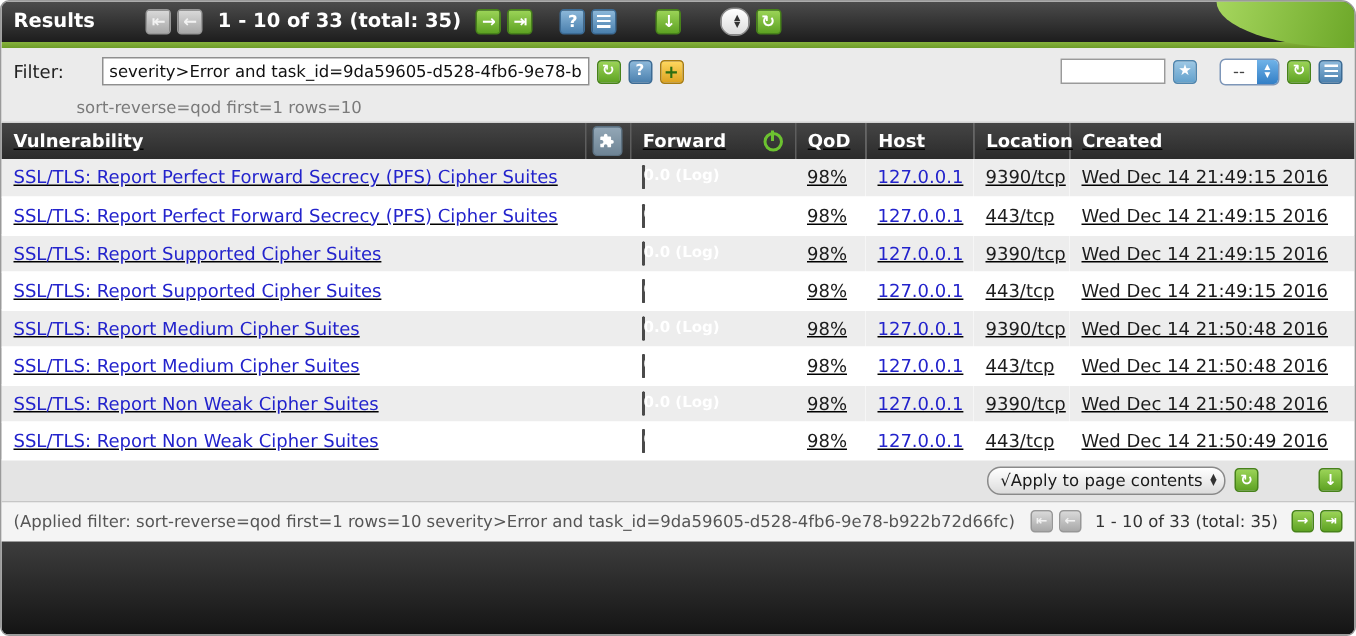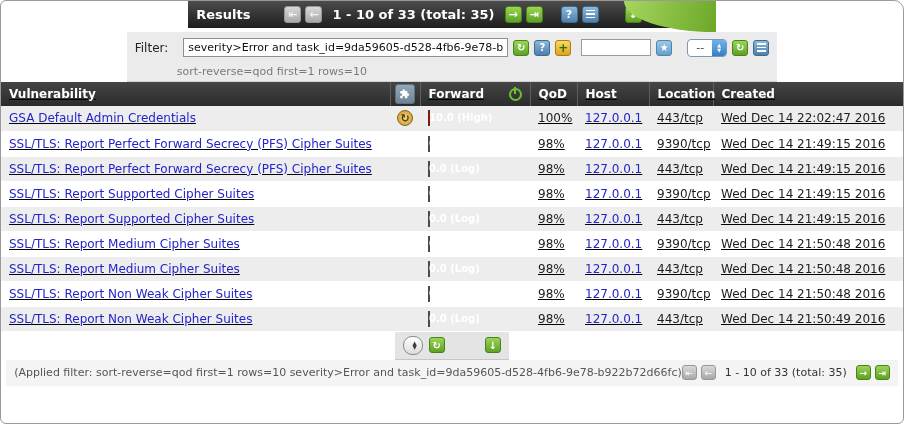--- a/index.html
+++ b/index.html
@@ -1,21 +1,21 @@
 <!DOCTYPE html>
 <html><head>
 <meta charset="utf-8">
 <style>
   * { margin:0; padding:0; box-sizing:border-box; }
   html,body { background:#fff; }
   body { font-family:"DejaVu Sans","Liberation Sans",sans-serif; }
   .app {
     width:904px; height:424px; margin:0 auto; position:relative;
     border:1px solid #9a9a9a; border-radius:6px 10px 6px 6px; overflow:hidden;
-    display:flex; flex-direction:column; background:#fff;align-items:center;
+    display:flex; flex-direction:column; background:#fff;
   }
   
   .titlebar {
     height:27px; flex:0 0 27px; background:linear-gradient(#4c4c4c,#1d1d1d);
     display:flex; align-items:center; padding:0 8px; gap:4px; position:relative;
     color:#fff;
   }
   .titlebar .title { font-size:13px; font-weight:bold; margin-right:30px; }
   .count { font-size:13px; font-weight:bold; margin:0 6px; }
   .ibtn {
@@ -37,21 +37,21 @@
   .updown { display:inline-flex; flex-direction:column; font-size:5.5px; line-height:4.5px; color:#333; }
   .swoosh {
     position:absolute; right:0; top:0; width:92px; height:31px;
     background:linear-gradient(105deg,#a6d65e,#6ca728);
     border-bottom-left-radius:90px 31px; z-index:5;
   }
   .greenline { height:4px; flex:0 0 4px; background:linear-gradient(#86b23c,#6d9c27); }
   
   .filterbar { flex:0 0 50px; background:#ebebeb; padding:6px 8px 2px; border-bottom:1px solid #d2d2d2; }
   .frow { display:flex; align-items:center; gap:5px; }
-  .flabel { font-size:12px; color:#222; margin-right:10px; }
+  .flabel { font-size:12px; color:#222; margin-right:20px; }
   .ftext {
     width:325px; height:19px; border:1px solid #8f8f8f; background:#fff;
     font-size:11px; font-family:"DejaVu Sans",sans-serif; padding:0 4px; color:#111;
   }
   .sbtn {
     display:inline-flex; align-items:center; justify-content:center;
     width:16px; height:16px; border-radius:3px; font-size:10px; font-weight:bold;
     color:#fff; cursor:pointer; border:1px solid transparent; flex:0 0 auto;
   }
   .sbtn.green { background:linear-gradient(#9bd457,#5ea223); border-color:#47821a; }
@@ -219,34 +219,20 @@
           </span>
         </th>
         <th>QoD</th>
         <th>Host</th>
         <th>Location</th>
         <th>Created</th>
       </tr>
     </thead>
     <tbody>
 
-        <tr>
-          <td><a class="rowlink">GSA Default Admin Credentials</a></td>
-          <td class="soltd"><span class="solicon workaround">↻</span></td>
-          <td>
-            <span class="sevbar sev-high">
-              <span class="fill" style="width: 100%;"></span>
-              <span class="sevtext">10.0 (High)</span>
-            </span>
-          </td>
-          <td>100%</td>
-          <td><a class="rowlink">127.0.0.1</a></td>
-          <td>443/tcp</td>
-          <td>Wed Dec 14 22:02:47 2016</td>
-        </tr>
 
         <tr>
           <td><a class="rowlink">SSL/TLS: Report Perfect Forward Secrecy (PFS) Cipher Suites</a></td>
           <td class="soltd"></td>
           <td>
             <span class="sevbar sev-log">
               <span class="fill" style="width: 0%;"></span>
               <span class="sevtext">0.0 (Log)</span>
             </span>
           </td>
@@ -360,20 +346,21 @@
           <td><a class="rowlink">127.0.0.1</a></td>
           <td>443/tcp</td>
           <td>Wed Dec 14 21:50:49 2016</td>
         </tr>
 
     </tbody>
   </table>
 
   <div class="applybar">
     <span class="selectbox">
+      <span>√Apply to page contents</span>
       <span class="updown">
           <span>▲</span>
           <span>▼</span>
         </span>
     </span>
     <span class="sbtn green">↻</span>
     <span class="gap"></span>
     <span class="sbtn green">↓</span>
   </div>
 

